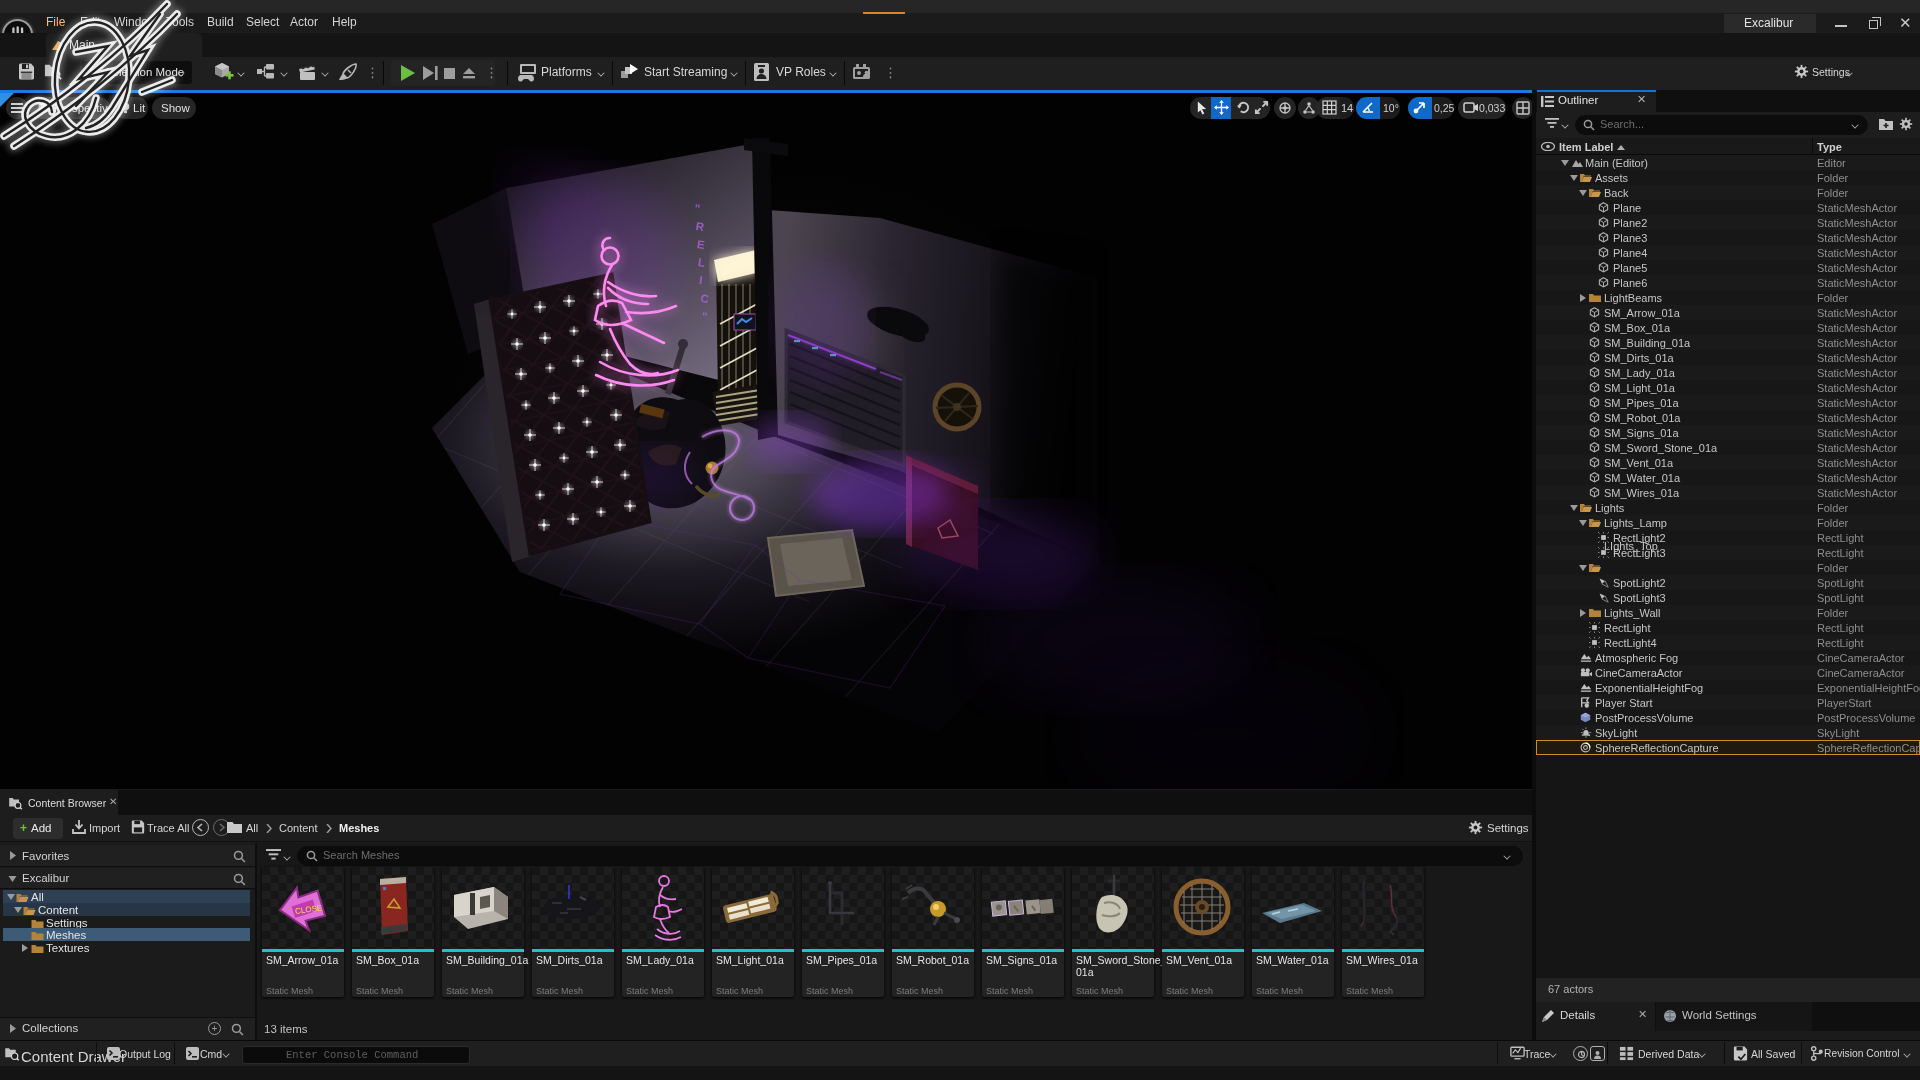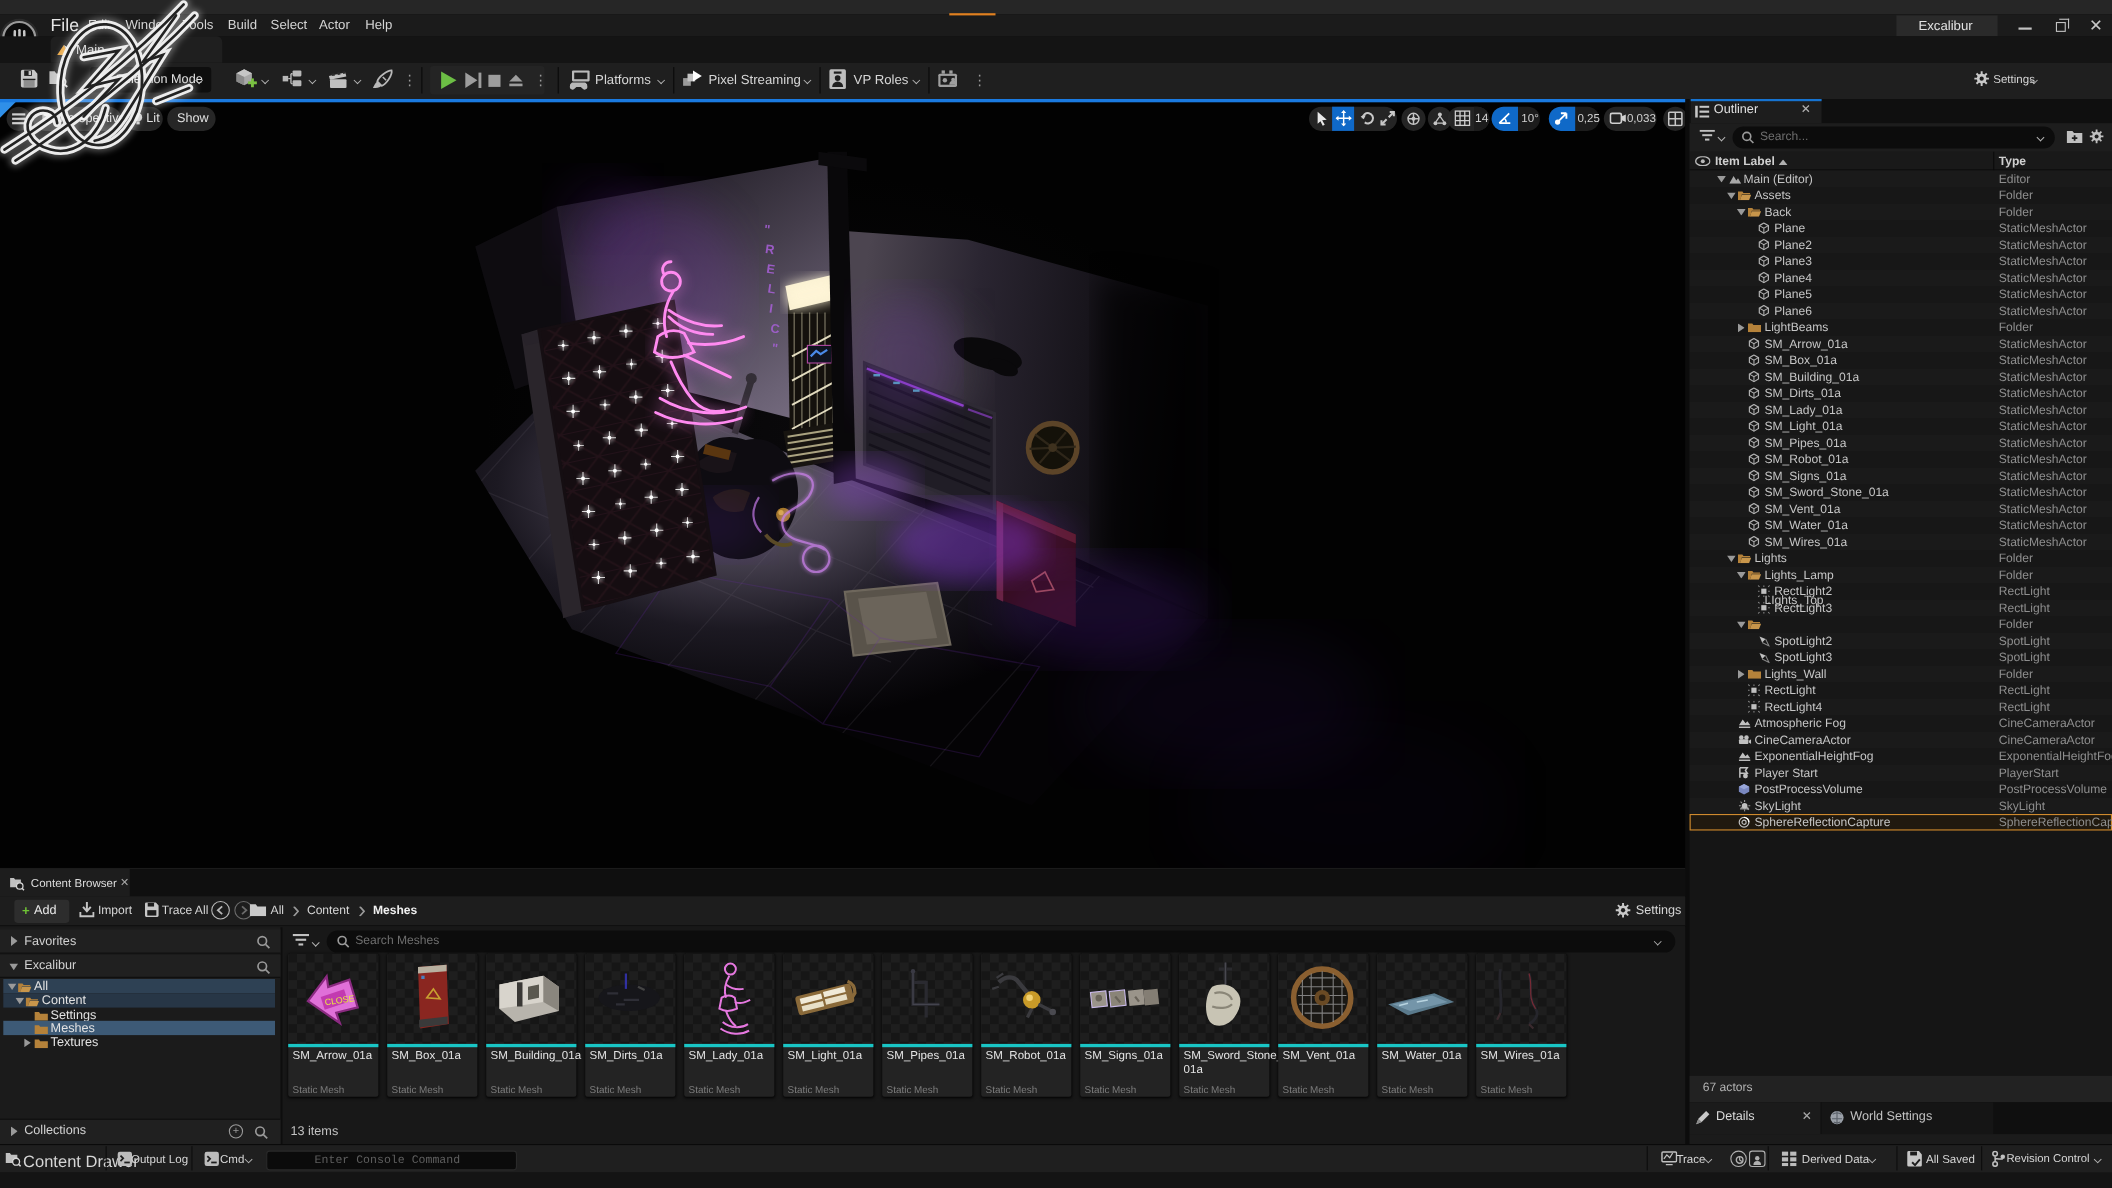--- a/index.html
+++ b/index.html
@@ -6,21 +6,21 @@
  font-family:"Liberation Sans",sans-serif;color:#c8c8c8;}
 .abs{position:absolute;}
 body{position:relative;}
 .txt{position:absolute;white-space:nowrap;}
 .chev{display:block;width:6px;height:6px;border-right:1.6px solid #b6b6b6;border-bottom:1.6px solid #b6b6b6;transform:rotate(45deg) scale(.85);}
 .vdots{position:absolute;width:3px;color:#9a9a9a;font-size:13px;letter-spacing:0;}
 </style></head><body>
 <div class="abs" style="left:0;top:0;width:1920px;height:13px;background:#262626;"></div>
 <div class="abs" style="left:863px;top:12px;width:42px;height:2px;background:#e08020;z-index:5;"></div>
 <div class="abs" style="left:0;top:13px;width:1920px;height:20px;background:#1b1b1b;"></div>
-<div class="txt" style="left:46px;top:15px;font-size:16px;color:#e5e5e5;">File</div>
+<div class="txt" style="left:46px;top:15px;font-size:12px;color:#fdba74;">File</div>
 <div class="txt" style="left:80px;top:15px;font-size:12px;color:#d4d4d4;">Edit</div>
 <div class="txt" style="left:114px;top:15px;font-size:12px;color:#d4d4d4;">Window</div>
 <div class="txt" style="left:166px;top:15px;font-size:12px;color:#d4d4d4;">Tools</div>
 <div class="txt" style="left:207px;top:15px;font-size:12px;color:#d4d4d4;">Build</div>
 <div class="txt" style="left:246px;top:15px;font-size:12px;color:#d4d4d4;">Select</div>
 <div class="txt" style="left:290px;top:15px;font-size:12px;color:#d4d4d4;">Actor</div>
 <div class="txt" style="left:332px;top:15px;font-size:12px;color:#d4d4d4;">Help</div>
 <div class="abs" style="left:2px;top:19px;width:31px;height:31px;border-radius:50%;background:#0c0c0c;border:2px solid #9a9a9a;box-shadow:0 0 0 2px #2a2a2a;">
 <svg width="27" height="27" style="position:absolute;left:0;top:0;" viewBox="0 0 27 27">
 <g stroke="#c6c6c6" stroke-width="2.3" fill="none" stroke-linecap="round">
@@ -122,21 +122,21 @@
 <div class="txt" style="left:541px;top:65px;font-size:12px;color:#d6d6d6;">Platforms</div>
 <div class="abs" style="left:598px;top:70px;">
     <span class="chev"></span>
   </div>
 <div class="abs" style="left:612px;top:61px;width:1px;height:24px;background:#090909;"></div>
 <svg class="abs" style="left:620px;top:63px;" width="19" height="19" viewBox="0 0 19 19">
 <rect x="1" y="8" width="7" height="7" fill="#9a9a9a"></rect>
     <rect x="5" y="4" width="7" height="7" fill="#c4c4c4"></rect>
 <path d="M10 1 L18 6 L10 11 Z" fill="#ffffff"></path>
   </svg>
-<div class="txt" style="left:644px;top:65px;font-size:12px;color:#d6d6d6;">Pixel Streaming</div>
+<div class="txt" style="left:644px;top:65px;font-size:12px;color:#d6d6d6;">Start Streaming</div>
 <div class="abs" style="left:731px;top:70px;">
     <span class="chev"></span>
   </div>
 <div class="abs" style="left:745px;top:61px;width:1px;height:24px;background:#090909;"></div>
 <svg class="abs" style="left:753px;top:62px;" width="17" height="20" viewBox="0 0 17 20">
 <rect x="1" y="1" width="15" height="18" rx="1.5" fill="#bdbdbd"></rect>
     <rect x="5" y="3" width="7" height="2" fill="#1f1f1f"></rect>
 <circle cx="8.5" cy="9" r="2.6" fill="#1f1f1f"></circle>
     <path d="M3.5 17 a5 5 0 0 1 10 0 Z" fill="#1f1f1f"></path>
   </svg>

